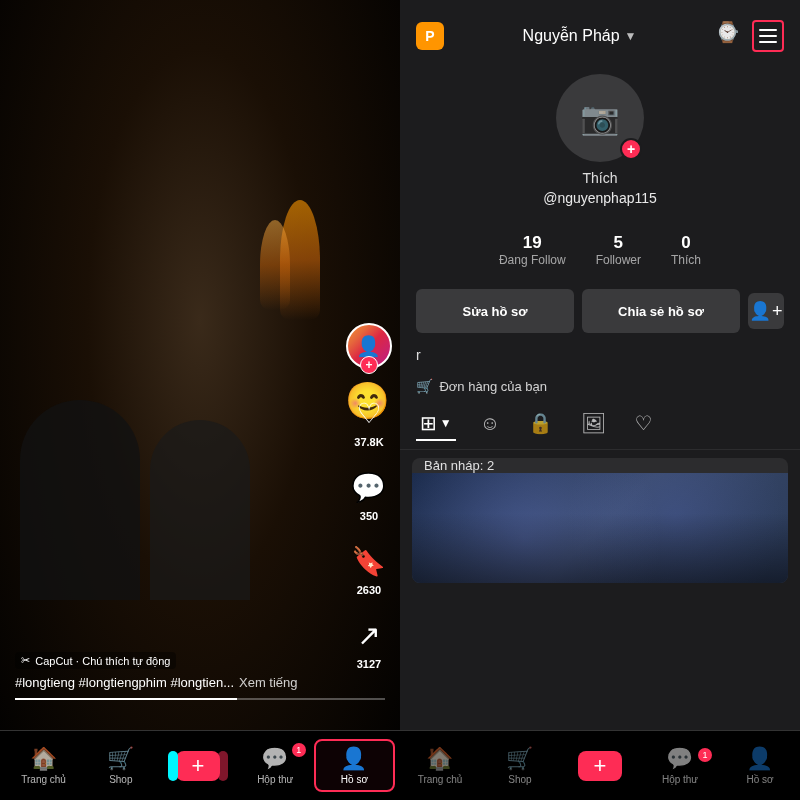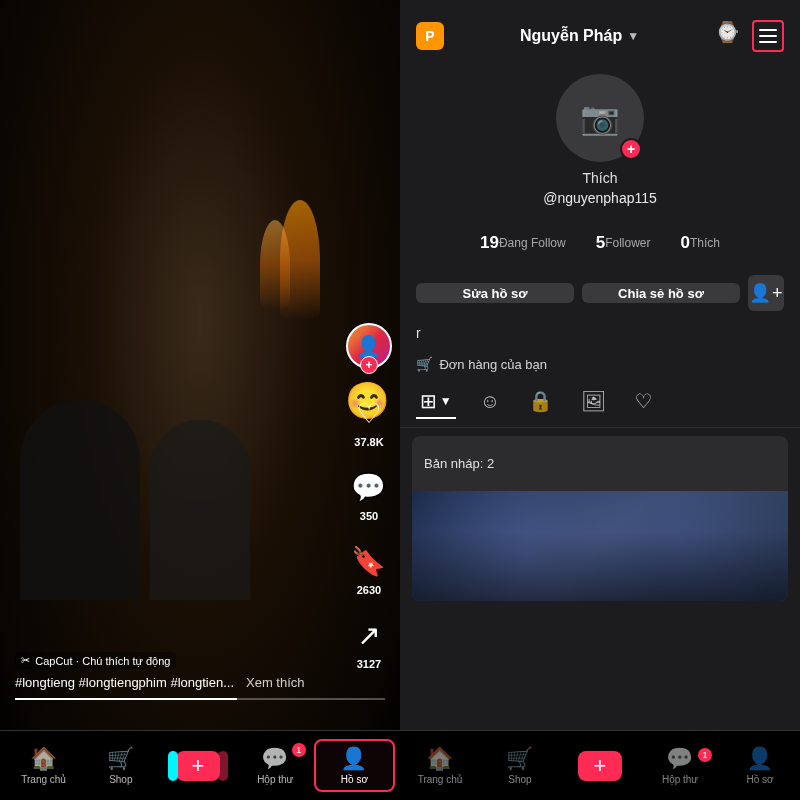--- a/index.html
+++ b/index.html
@@ -201,21 +201,21 @@
       font-size: 14px;
       font-weight: 700;
       margin-bottom: 4px;
     }
 
     .hashtags {
       color: #fff;
       font-size: 13px;
       display: flex;
       align-items: center;
-      gap: 12px;
+      gap: 5px;
       flex-wrap: wrap;
     }
 
     .see-more {
       color: rgba(255,255,255,0.8);
       font-size: 13px;
       text-decoration: none;
     }
 
     
@@ -346,21 +346,21 @@
       font-size: 14px;
       font-weight: 700;
     }
 
     .profile-username-header {
       display: flex;
       align-items: center;
       gap: 5px;
       color: #fff;
       font-size: 16px;
-      font-weight: 700;
+      font-weight: 400;
     }
 
     .chevron-down {
       font-size: 12px;
       color: rgba(255,255,255,0.7);
     }
 
     .right-top-actions {
       display: flex;
       gap: 12px;
@@ -448,21 +448,21 @@
     
     .stats-row {
       display: flex;
       justify-content: center;
       gap: 30px;
       padding: 12px 0;
     }
 
     .stat-item {
       display: flex;
-      flex-direction: row;
+      flex-direction: column;
       align-items: center;
     }
 
     .stat-number {
       font-size: 17px;
       font-weight: 700;
       color: #fff;
     }
 
     .stat-label {
@@ -473,21 +473,21 @@
     
     .action-btns-row {
       display: flex;
       gap: 8px;
       padding: 10px 16px;
       align-items: center;
     }
 
     .profile-action-btn {
       flex: 1;
-      height: 20px;
+      height: 44px;
       background: #3a3a3c;
       border-radius: 6px;
       display: flex;
       align-items: center;
       justify-content: center;
       color: #fff;
       font-size: 13px;
       font-weight: 600;
       cursor: pointer;
     }
@@ -560,21 +560,21 @@
 
     
     .draft-banner {
       background: #2c2c2e;
       margin: 8px 12px;
       border-radius: 8px;
       overflow: hidden;
     }
 
     .draft-header {
-      padding: 20px 12px;
+      padding: 0 12px;
       color: rgba(255,255,255,0.85);
       font-size: 13px;
       font-weight: 500;
     }
 
     .draft-thumbnail {
       width: 100%;
       height: 110px;
       background: linear-gradient(135deg, #2a3a5a 0%, #4a5a7a 30%, #3a4a6a 60%, #5a6a8a 100%);
       display: flex;
@@ -697,21 +697,21 @@
     </div>
   </div>
 
   <div class="video-text-overlay">
     <div class="caption-tool">
       <span>✂</span>
       <span>CapCut · Chú thích tự động</span>
     </div>
     <div class="hashtags">
       <span>#longtieng #longtiengphim #longtien...</span>
-      <a class="see-more">Xem thích</a>
+      <a class="see-more">Xem tiếng</a>
     </div>
   </div>
 
   <div class="bottom-nav">
     <div class="nav-item">
       <div class="nav-icon">🏠</div>
       <span class="nav-label">Trang chủ</span>
     </div>
 
     <div class="nav-item">

